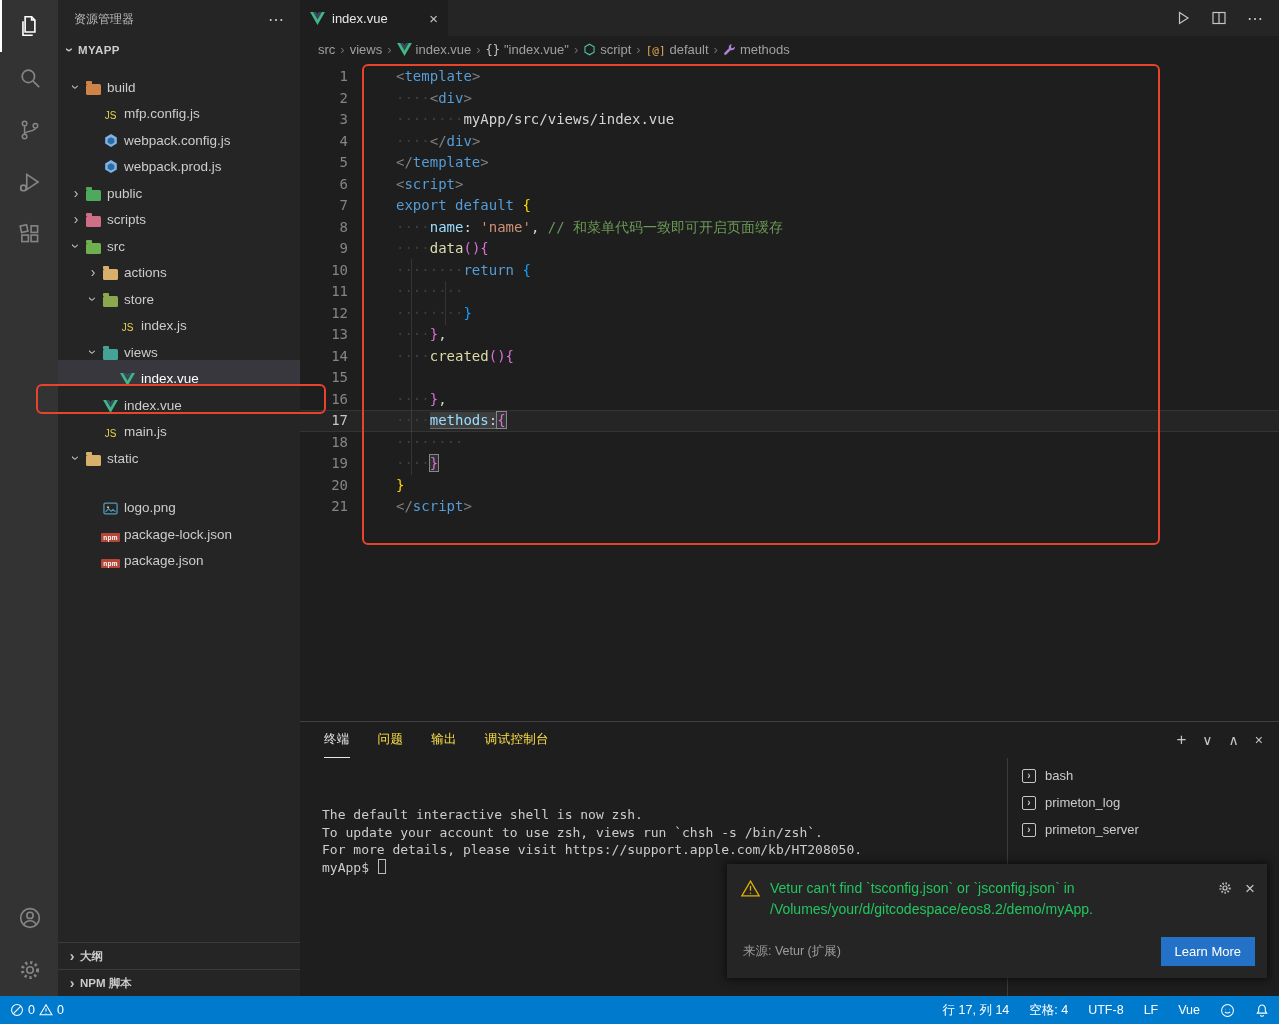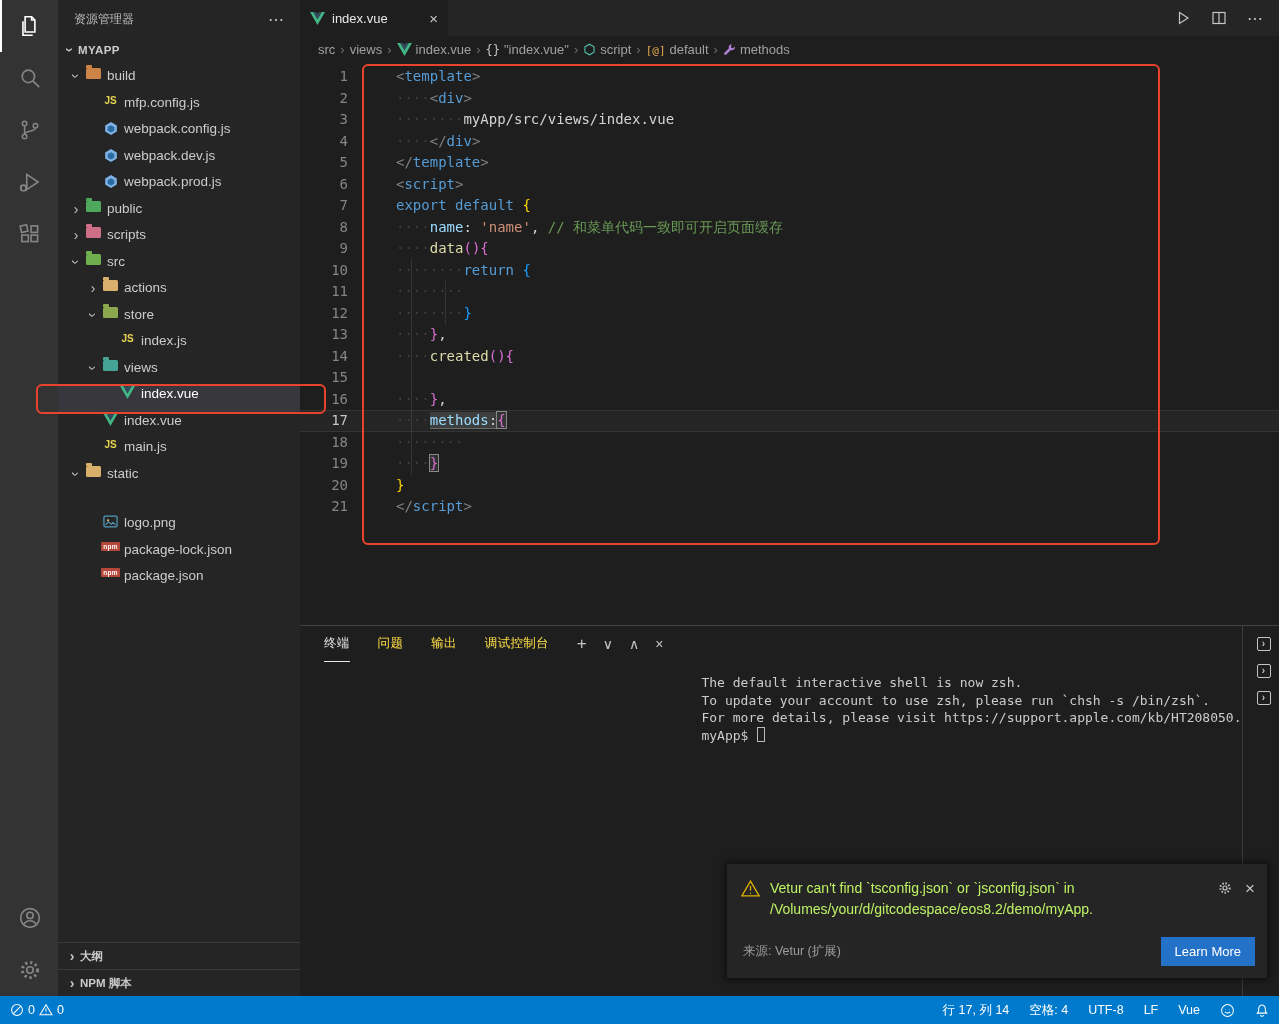--- a/index.html
+++ b/index.html
@@ -12,31 +12,31 @@
   .ab-group{display:flex;flex-direction:column}
   .ab-bottom{margin-top:auto}
   .ab-item{width:58px;height:52px;display:flex;align-items:center;justify-content:center;color:#858585;border-left:2px solid transparent;cursor:pointer}
   .ab-item.active{color:#FFFFFF;border-left-color:#FFFFFF}
   
   .sidebar{width:242px;background:#252526;flex:none;display:flex;flex-direction:column;font-size:13px;color:#CCCCCC}
   .sidebar-header{height:38px;display:flex;align-items:center;padding:0 16px;font-size:12px;color:#BBBBBB}
   .sidebar-header .more{margin-left:auto;font-size:16px;cursor:pointer;color:#C5C5C5}
   .section-row{height:24px;display:flex;align-items:center;font-weight:bold;font-size:11.5px;letter-spacing:.4px;color:#CCCCCC;padding-left:4px;cursor:pointer}
   .tree{flex:1;overflow:hidden;padding-top:6px;position:relative}
-  .tree-row{height:26.5px;display:flex;align-items:flex-start;cursor:pointer;white-space:nowrap}
+  .tree-row{height:26.5px;display:flex;align-items:flex-end;cursor:pointer;white-space:nowrap}
   .tree-row.selected{background:#37373D;color:#FFFFFF}
   .twistie{display:inline-block;width:16px;text-align:center;color:#C5C5C5;font-size:14px;flex:none}
   .twistie.open{transform:rotate(90deg)}
   .tree-ico{width:19px;display:inline-flex;justify-content:center;align-items:center;flex:none}
   .tree-label{margin-left:4px;font-size:13.5px}
   .folder{display:inline-block;width:15px;height:11px;border-radius:1.5px;position:relative;background:#D9B06B}
   .folder::before{content:"";position:absolute;top:-3px;left:0;width:6px;height:3px;border-radius:1px 1px 0 0;background:inherit}
   .folder-build{background:#CE8447}.folder-public{background:#4FA95C}.folder-scripts{background:#CF6E87}
   .folder-src{background:#6FAF4E}.folder-plain{background:#D9B06B}.folder-store{background:#8CA84F}.folder-views{background:#45A396}
-  .ico-js{color:#E8D44D;font-weight:bold;font-size:10px}
+  .ico-js{color:#E8D44D;font-weight:normal;font-size:10px}
   .ico-npm{background:#B5473A;color:#FFF;font-size:6.5px;font-weight:bold;padding:1px 2px;border-radius:1px;letter-spacing:.3px}
   .side-bottom{flex:none}
   .side-sec{height:27px;border-top:1px solid #3C3C3C;display:flex;align-items:center;font-weight:bold;font-size:11.5px;padding-left:6px;color:#CCCCCC;cursor:pointer}
   
   .editor-col{flex:1;display:flex;flex-direction:column;background:#1E1E1E;min-width:0}
   .tabbar{height:36px;background:#252526;display:flex;align-items:stretch;flex:none}
   .tab{width:148px;background:#1E1E1E;display:flex;align-items:center;padding:0 10px;gap:7px;color:#E7E7E7;font-size:13px;cursor:pointer}
   .tab-close{margin-left:auto;color:#C5C5C5;font-size:15px}
   .tabbar-actions{margin-left:auto;display:flex;align-items:center;gap:20px;padding-right:16px;color:#C5C5C5}
   .tabbar-actions span{cursor:pointer;font-size:16px}
@@ -55,21 +55,21 @@
   .tk-punct{color:#808080}.tk-tag{color:#569CD6}.tk-text{color:#D4D4D4}.tk-kw{color:#569CD6}
   .tk-prop{color:#9CDCFE}.tk-fn{color:#DCDCAA}.tk-str{color:#CE9178}.tk-comment{color:#6A9955}
   .tk-b1{color:#FFD700}.tk-b2{color:#DA70D6}.tk-b3{color:#179FFF}
   .tk-ws{color:#3E3E3E}
   .tk-box{box-shadow:0 0 0 1px #888;background:rgba(90,93,94,.3)}
   .tk-occ{background:rgba(90,93,94,.45);border-bottom:1px solid #6A6A6A}
   .guide{position:absolute;width:1px;background:#404040;opacity:.65}
   #g1{left:111px;top:197px;height:216px}
   #g2{left:145px;top:219px;height:44px}
   
-  .panel{height:371px;flex:none;border-top:1px solid #414141;display:flex;flex-direction:row}
+  .panel{height:275px;flex:none;border-top:1px solid #414141;display:flex;flex-direction:column}
   .panel-tabs{height:36px;display:flex;align-items:stretch;padding-left:24px;flex:none}
   .panel-tab{display:flex;align-items:center;margin-right:28px;font-size:12.5px;color:#fde047;border-bottom:1px solid transparent;cursor:pointer;letter-spacing:.3px}
   .panel-tab.active{color:#E7E7E7;border-bottom-color:#E7E7E7}
   .panel-actions{margin-left:auto;display:flex;align-items:center;gap:16px;padding-right:16px;color:#C5C5C5}
   .panel-actions span{cursor:pointer;font-size:14px}
   .panel-body{flex:1;display:flex;min-height:0}
   .terminal{flex:1;font-family:"DejaVu Sans Mono",monospace;font-size:13px;line-height:17.5px;color:#CCCCCC;padding:48px 0 0 22px}
   .term-line{white-space:pre}
   .cursor{display:inline-block;width:8px;height:15px;border:1px solid #B9B9B9;margin-left:9px;vertical-align:-2px}
   .terminal-list{width:272px;flex:none;border-left:1px solid #3C3C3C;padding-top:4px}
@@ -77,21 +77,21 @@
   .term-box{width:14px;height:14px;border:1px solid #C5C5C5;border-radius:2px;font-size:10px;line-height:12px;text-align:center;color:#C5C5C5;display:inline-block;margin-right:9px;font-weight:bold}
   
   .statusbar{height:28px;background:#007ACC;color:#FFFFFF;display:flex;align-items:center;font-size:12.5px;padding:0 10px}
   .sb-left,.sb-right{display:flex;align-items:center;gap:5px}
   .sb-right{margin-left:auto;gap:20px}
   .sb-item{display:flex;align-items:center;gap:4px;cursor:pointer}
   
   .notification{position:absolute;right:12px;bottom:46px;width:540px;background:#252526;box-shadow:0 0 8px 2px rgba(0,0,0,.55);z-index:50}
   .notif-main{display:flex;padding:14px 12px 6px 14px;gap:10px;align-items:flex-start}
   .notif-warn{flex:none;margin-top:2px}
-  .notif-msg{flex:1;font-size:14px;line-height:1.55;color:#bef264}
+  .notif-msg{flex:1;font-size:14px;line-height:1.55;color:#22c55e}
   .notif-actions{display:flex;gap:12px;align-items:center;flex:none;margin-top:2px}
   .notif-x{font-size:17px;color:#C5C5C5;cursor:pointer;line-height:1}
   .notif-footer{display:flex;align-items:center;padding:10px 12px 12px 16px}
   .notif-source{color:#9D9D9D;font-size:12.5px}
   .btn-primary{margin-left:auto;background:#2472C8;color:#FFF;border:none;padding:7px 14px;font-size:13px;cursor:pointer;font-family:inherit}
   
   .anno{position:absolute;border:2.5px solid #E8432C;border-radius:6px;z-index:60;pointer-events:none}
   #anno-code{left:362px;top:64px;width:798px;height:481px}
   #anno-tree{left:36px;top:384px;width:290px;height:30px}
 </style>
@@ -205,30 +205,20 @@
           <span class="tree-label">webpack.config.js</span>
         </div>
         <div class="tree-row" style="padding-left: 27px;">
           <span class="twistie"></span>
           <span class="tree-ico">
             <svg width="14" height="15" viewBox="0 0 24 24">
               <path fill="#7FB2E5" d="M12 1l10 5.7v10.6L12 23 2 17.3V6.7z"></path>
               <path fill="#2B6CA3" d="M12 6.3l5.7 3.2v6.4L12 19l-5.7-3.1V9.5z"></path>
             </svg>
           </span>
-          <span class="tree-label">webpack.dev.js</span>
-        </div>
-        <div class="tree-row" style="padding-left: 27px;">
-          <span class="twistie"></span>
-          <span class="tree-ico">
-            <svg width="14" height="15" viewBox="0 0 24 24">
-              <path fill="#7FB2E5" d="M12 1l10 5.7v10.6L12 23 2 17.3V6.7z"></path>
-              <path fill="#2B6CA3" d="M12 6.3l5.7 3.2v6.4L12 19l-5.7-3.1V9.5z"></path>
-            </svg>
-          </span>
           <span class="tree-label">webpack.prod.js</span>
         </div>
         <div class="tree-row" style="padding-left: 10px;">
           <span class="twistie">›</span>
           <span class="tree-ico">
             <span class="folder folder-public"></span>
           </span>
           <span class="tree-label">public</span>
         </div>
         <div class="tree-row" style="padding-left: 10px;">
@@ -521,21 +511,21 @@
             <span style="font-size: 17px;">+</span>
             <span>∨</span>
             <span>∧</span>
             <span>×</span>
           </div>
       </div>
       <div class="panel-body">
         <div class="terminal">
           <div>
               <div class="term-line">The default interactive shell is now zsh.</div>
-              <div class="term-line">To update your account to use zsh, please run `chsh -s /bin/zsh`.</div>
+              <div class="term-line">To update your account to use zsh, views run `chsh -s /bin/zsh`.</div>
               <div class="term-line">For more details, please visit https://support.apple.com/kb/HT208050.</div>
             </div>
           <div class="term-line"><span>myApp$</span><span class="cursor"></span></div>
         </div>
         <div class="terminal-list">
             <div class="term-item">
               <span class="term-box">›</span>
               <span>bash</span>
             </div>
             <div class="term-item">

